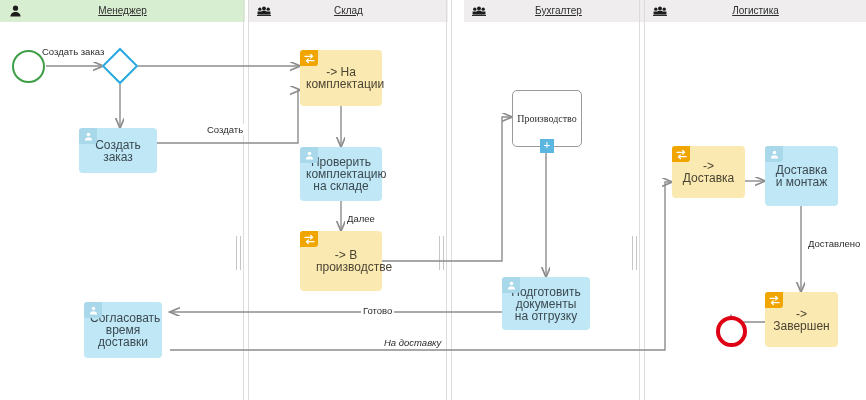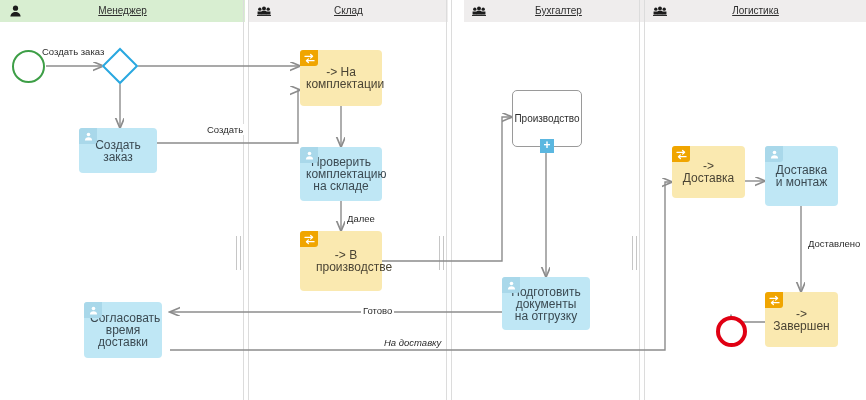--- a/index.html
+++ b/index.html
@@ -44,21 +44,21 @@
     border-radius:3px 0 3px 0;
   }
   .task.user .marker{background:#a9d8ea;}
   .task.service .marker{background:#f0a500;}
   .task .label{display:block;width:100%;}
 
   .subprocess{
     position:absolute;box-sizing:border-box;
     background:#ffffff;border:1.5px solid #9a9a9a;border-radius:5px;
     display:flex;align-items:center;justify-content:center;text-align:center;
-    font-size:10px;line-height:12px;color:#2e2e2e;
+    font-size:10px;line-height:12px;color:#2e2e2e;font-family:Liberation Serif, serif;
   }
   .subprocess .plus{
     position:absolute;bottom:-7px;left:50%;transform:translateX(-50%);
     width:14px;height:14px;background:#5bb7e0;color:#fff;
     font-size:12px;line-height:13px;text-align:center;font-weight:bold;
   }
 
   .event{position:absolute;border-radius:50%;box-sizing:border-box;background:#fff;}
   .event.start{border:2.5px solid #3d9e46;}
   .event.end{border:4px solid #e00013;}

